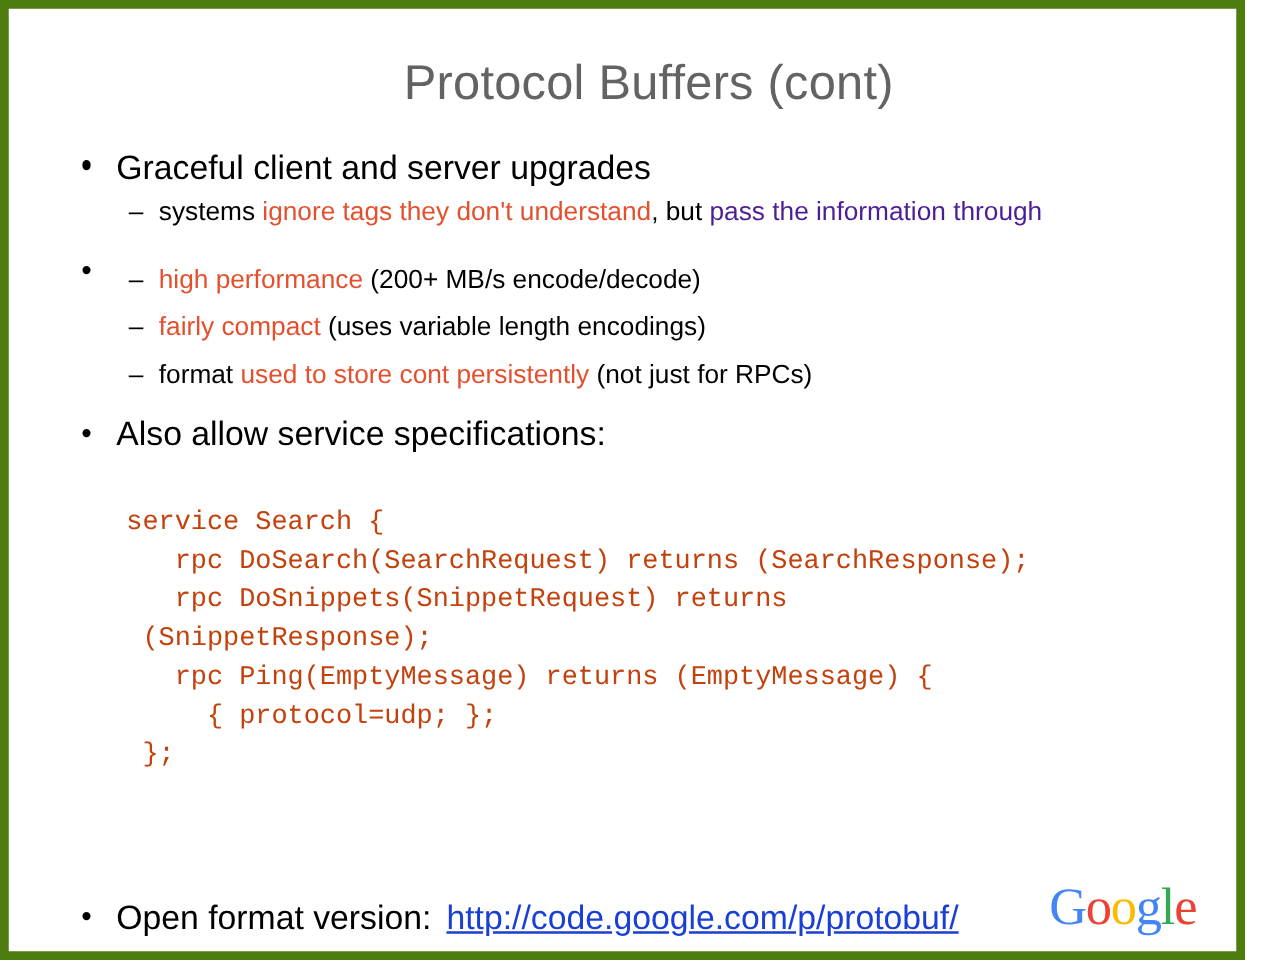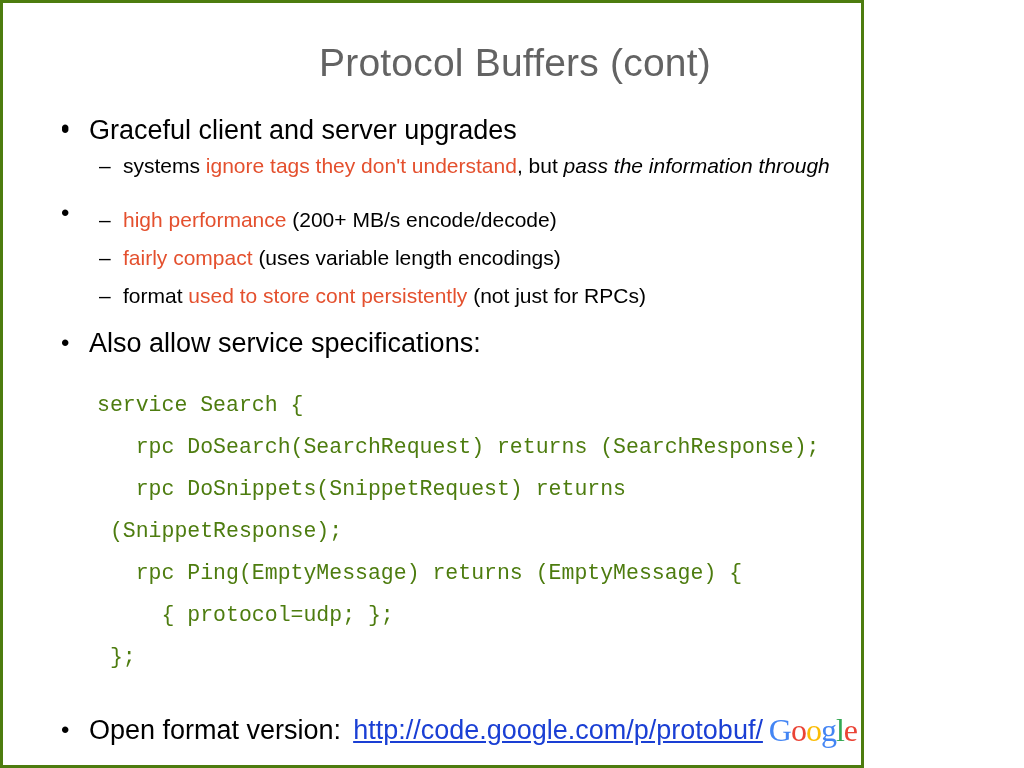--- a/index.html
+++ b/index.html
@@ -2,24 +2,24 @@
 <html><head>
 <meta charset="utf-8">
 <style>
   html, body {
     margin: 0;
     padding: 0;
     background: #ffffff;
   }
   .slide {
     position: relative;
-    width: 864px;
+    width: 996px;
     height: 768px;
     background: #ffffff;
-    border: 3px solid #4d7c0f;
+    border: 7px solid #4d7c0f;
     box-sizing: border-box;
     overflow: hidden;
     font-family: "Liberation Sans", sans-serif;
   }
 
   .slide-title {
     position: absolute;
     top: 38px;
     left: 0;
     width: 1024px;
@@ -66,33 +66,33 @@
   .b2 .dash {
     position: absolute;
     left: 50px;
     top: 0;
     font-size: 21px;
     line-height: 29px;
     color: #000000;
   }
 
   .red   { color: #e4502e; text-align: center; }
-  .green { color: #000000; font-style: italic; }
+  .green { color: #4c1d95; }
 
   .spacer-sm { height: 9px; }
   .spacer-md { height: 14px; }
 
   
   .code {
-    margin-top: 22px;
+    margin-top: 37px;
     margin-left: 48px;
     font-family: "Liberation Mono", "DejaVu Sans Mono", monospace;
     font-size: 21.5px;
-    line-height: 42px;
-    color: #4d7c0f;
+    line-height: 31px;
+    color: #c2410c;
     white-space: pre;
   }
 
   
   .last-row {
     position: absolute;
     left: 46px;
     top: 708px;
     width: 900px;
     font-size: 27px;
@@ -110,24 +110,24 @@
   }
   .link {
     color: #1a3fd4;
     text-decoration: underline;
     margin-left: 12px;
   }
 
   
   .glogo {
     position: absolute;
-    right: 4px;
+    right: 32px;
     bottom: 12px;
     font-family: "Liberation Serif", "DejaVu Serif", serif;
-    font-size: 32px;
+    font-size: 42px;
     line-height: 46px;
     letter-spacing: -1px;
     white-space: nowrap;
   }
   .glogo span { font-weight: 400; }
   .g-blue   { color: #4385f4; }
   .g-red    { color: #ea4335; }
   .g-yellow { color: #fbbc05; }
   .g-green  { color: #34a853; }
 </style>

